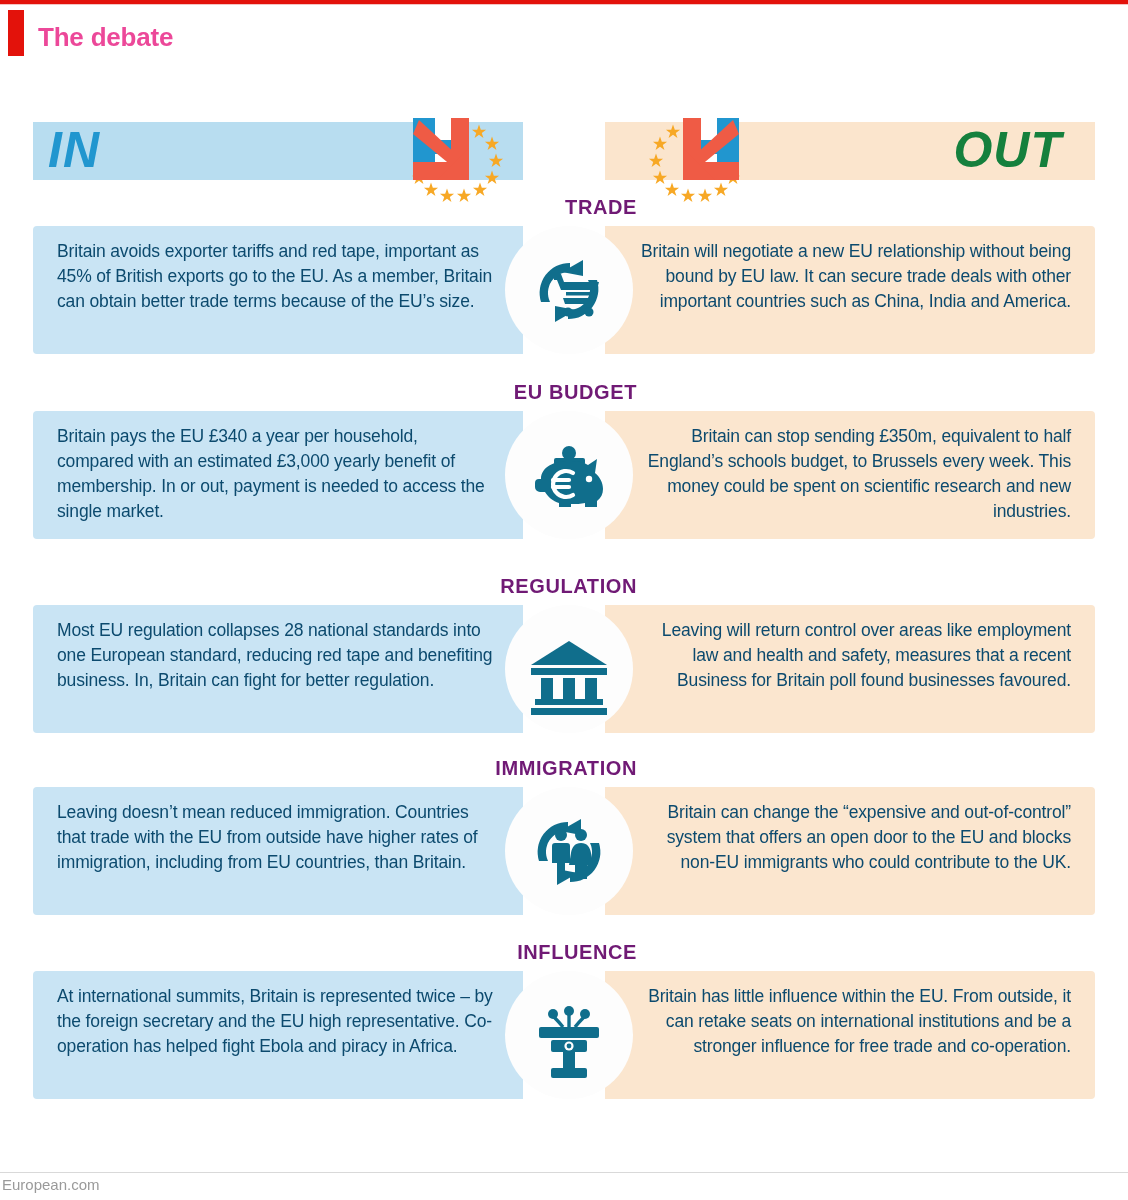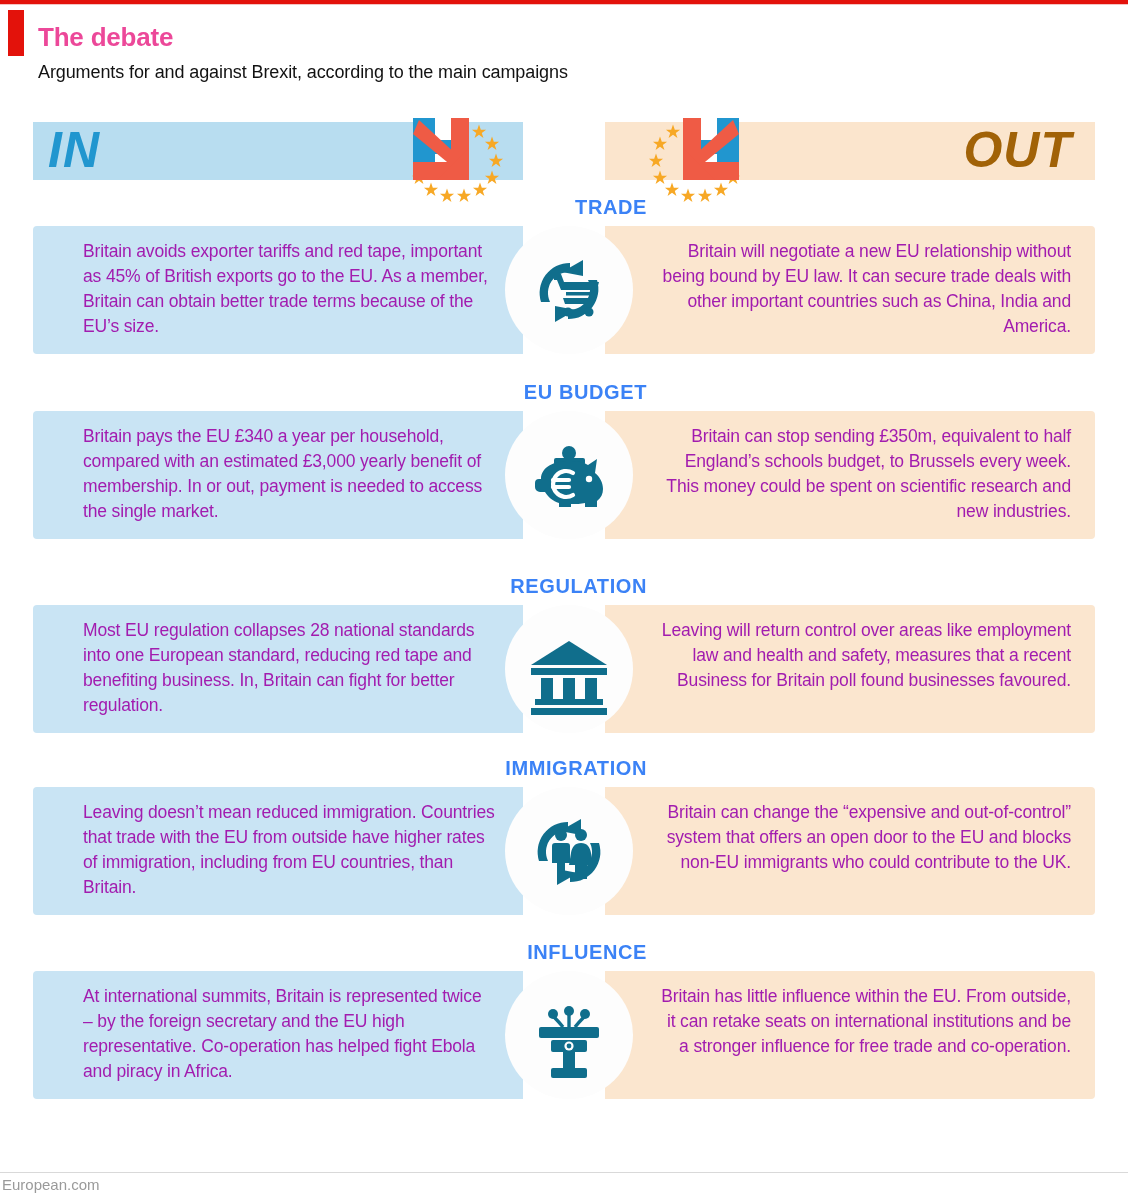--- a/index.html
+++ b/index.html
@@ -80,22 +80,22 @@
     font-size: 50px;
     font-weight: bold;
     font-style: italic;
     letter-spacing: 1px;
   }
   .banner-label-in {
     left: 48px;
     color: #2196cf;
   }
   .banner-label-out {
-    right: 56px;
-    color: #a16207;
+    right: 66px;
+    color: #15803d;
   }
 
   
   .eu-badge {
     position: absolute;
     top: 118px;
     width: 125px;
     height: 105px;
   }
   .eu-badge-in  { left: 407px; }
@@ -103,26 +103,26 @@
 
   
   .row {
     position: absolute;
     left: 0;
     width: 1128px;
   }
   .section-label {
     position: absolute;
     top: 0;
-    left: 14px;
+    left: 4px;
     width: 633px;
     text-align: right;
     font-size: 20px;
     font-weight: bold;
-    color: #3b82f6;
+    color: #701a75;
     letter-spacing: 0.6px;
   }
   .panel {
     position: absolute;
     height: 128px;
   }
   .panel-in {
     left: 33px;
     width: 490px;
     background: #c9e4f4;
@@ -132,24 +132,23 @@
     left: 605px;
     width: 490px;
     background: #fbe6cf;
     border-radius: 0 4px 4px 0;
   }
   .panel-text {
     position: absolute;
     top: 13px;
     font-size: 17.5px;
     line-height: 25px;
-    color: #a21caf;
+    color: #0c4a6e;
     letter-spacing: -0.15px;
     white-space: pre-line;
-    margin-left: 26px;
   }
   .panel-in .panel-text {
     left: 24px;
     right: 28px;
     text-align: left;
   }
   .panel-out .panel-text {
     left: 28px;
     right: 24px;
     text-align: right;
@@ -196,21 +195,20 @@
 </head>
 <body>
 
 <div id="page">
 
   <div class="top-rule"></div>
   <div class="top-rule-hair"></div>
   <div class="red-tab"></div>
 
   <div class="head-title">The debate</div>
-  <div class="head-sub">Arguments for and against Brexit, according to the main campaigns</div>
 
   <div class="banner banner-in"></div>
   <div class="banner banner-out"></div>
   <div class="banner-label banner-label-in">IN</div>
   <div class="banner-label banner-label-out">OUT</div>
 
   <div class="eu-badge eu-badge-in">
     <svg width="125" height="105" viewBox="0 0 125 105">
       <g fill="#f7a825">
         <g transform="translate(72,14) scale(0.82)">

